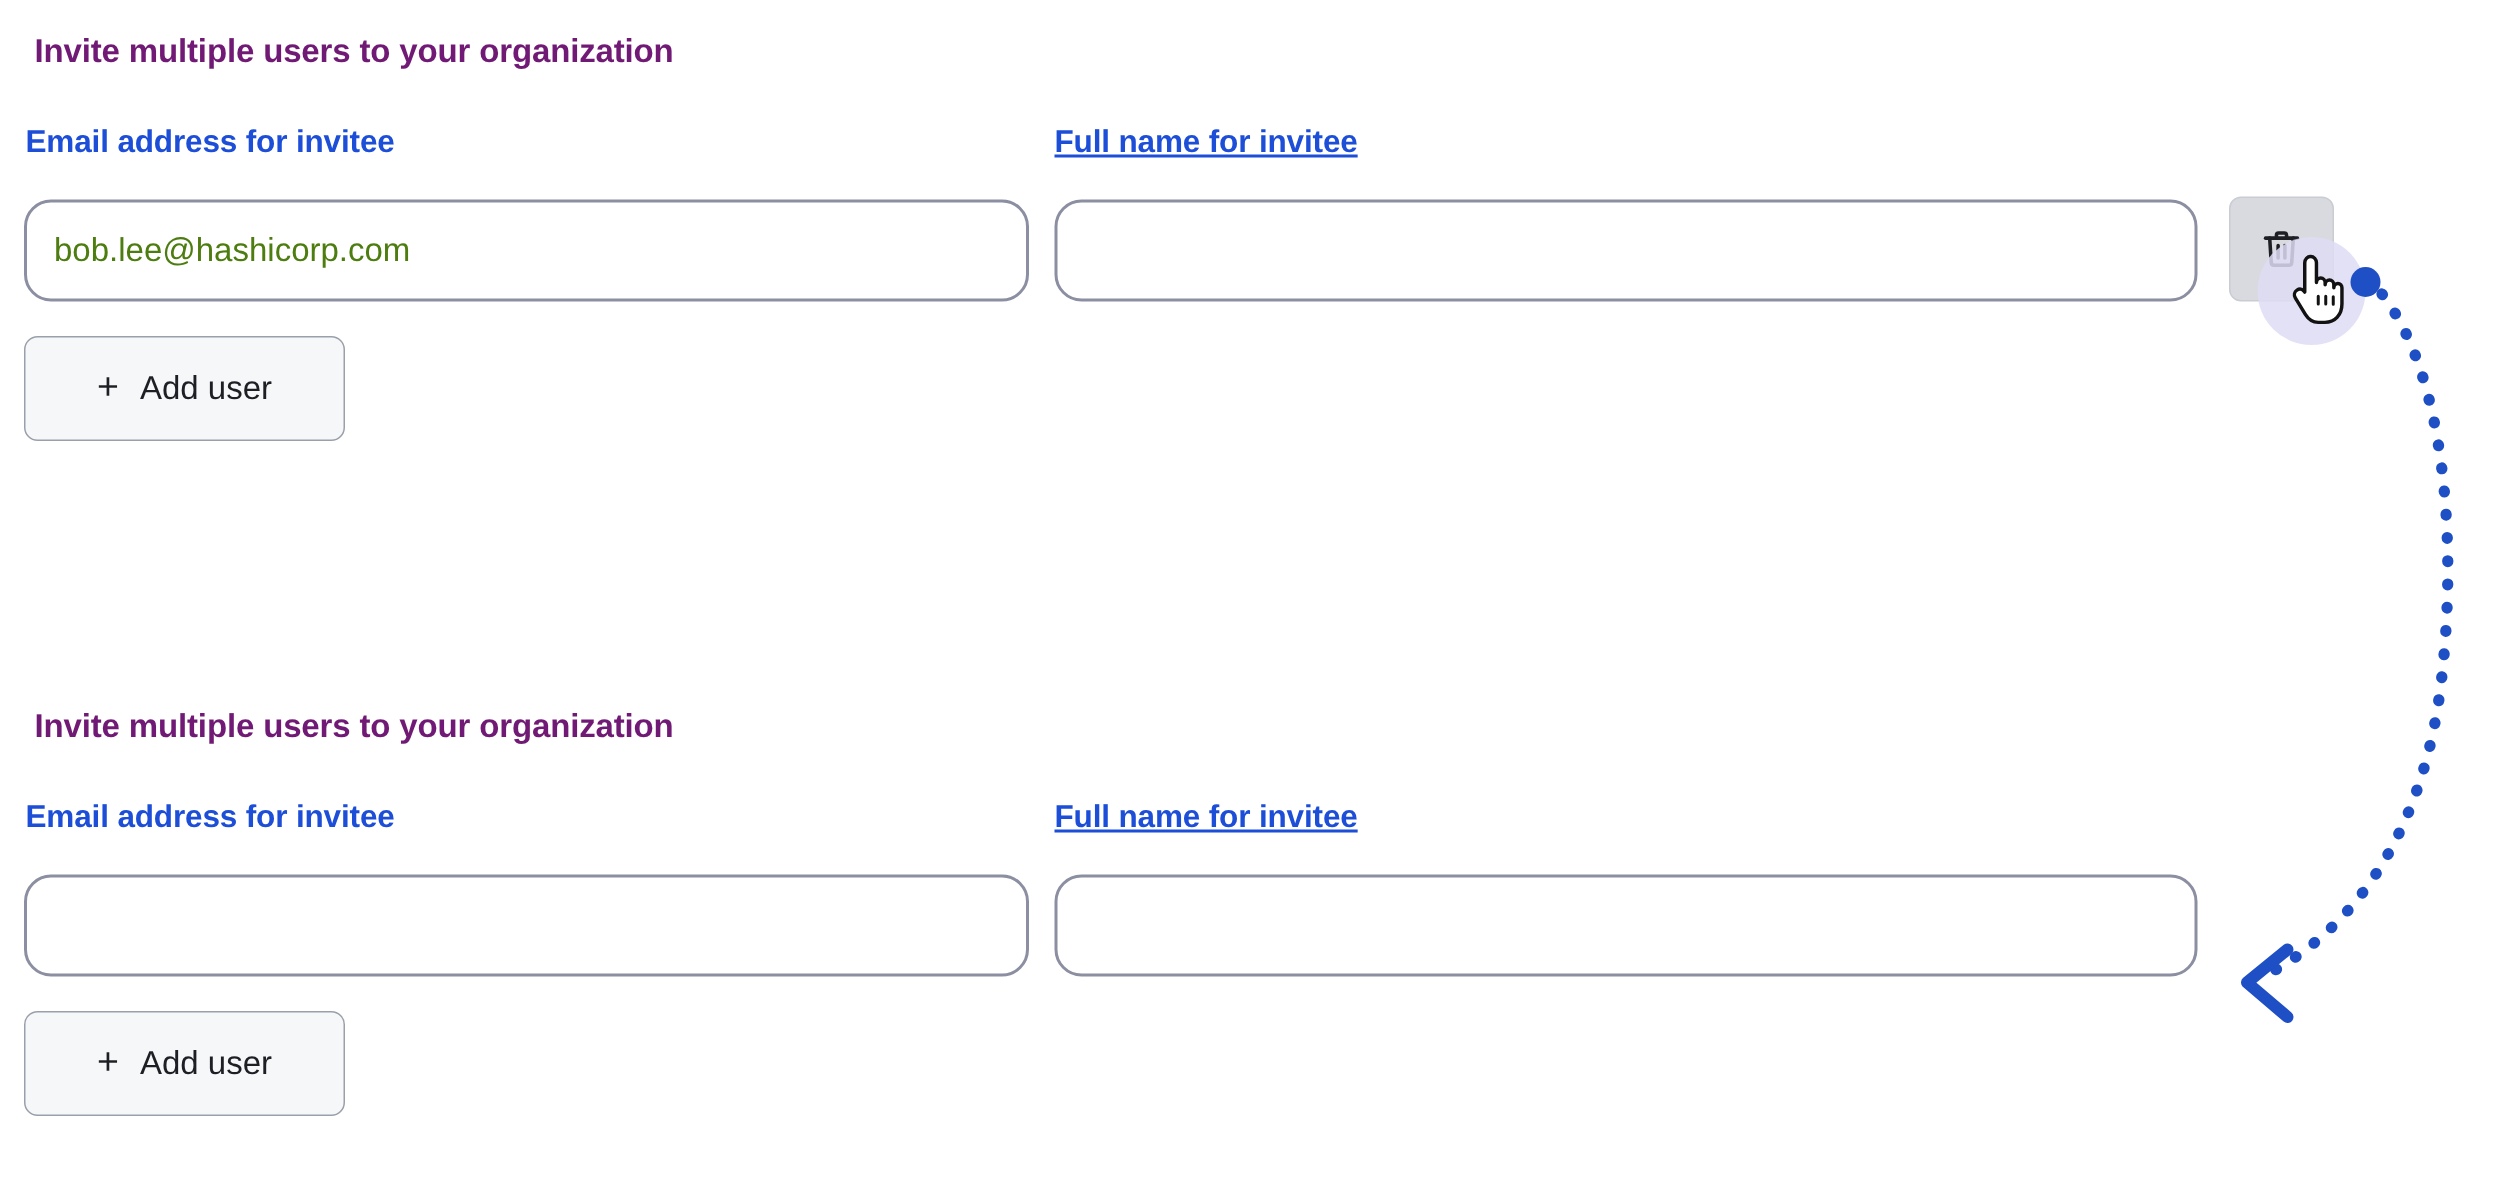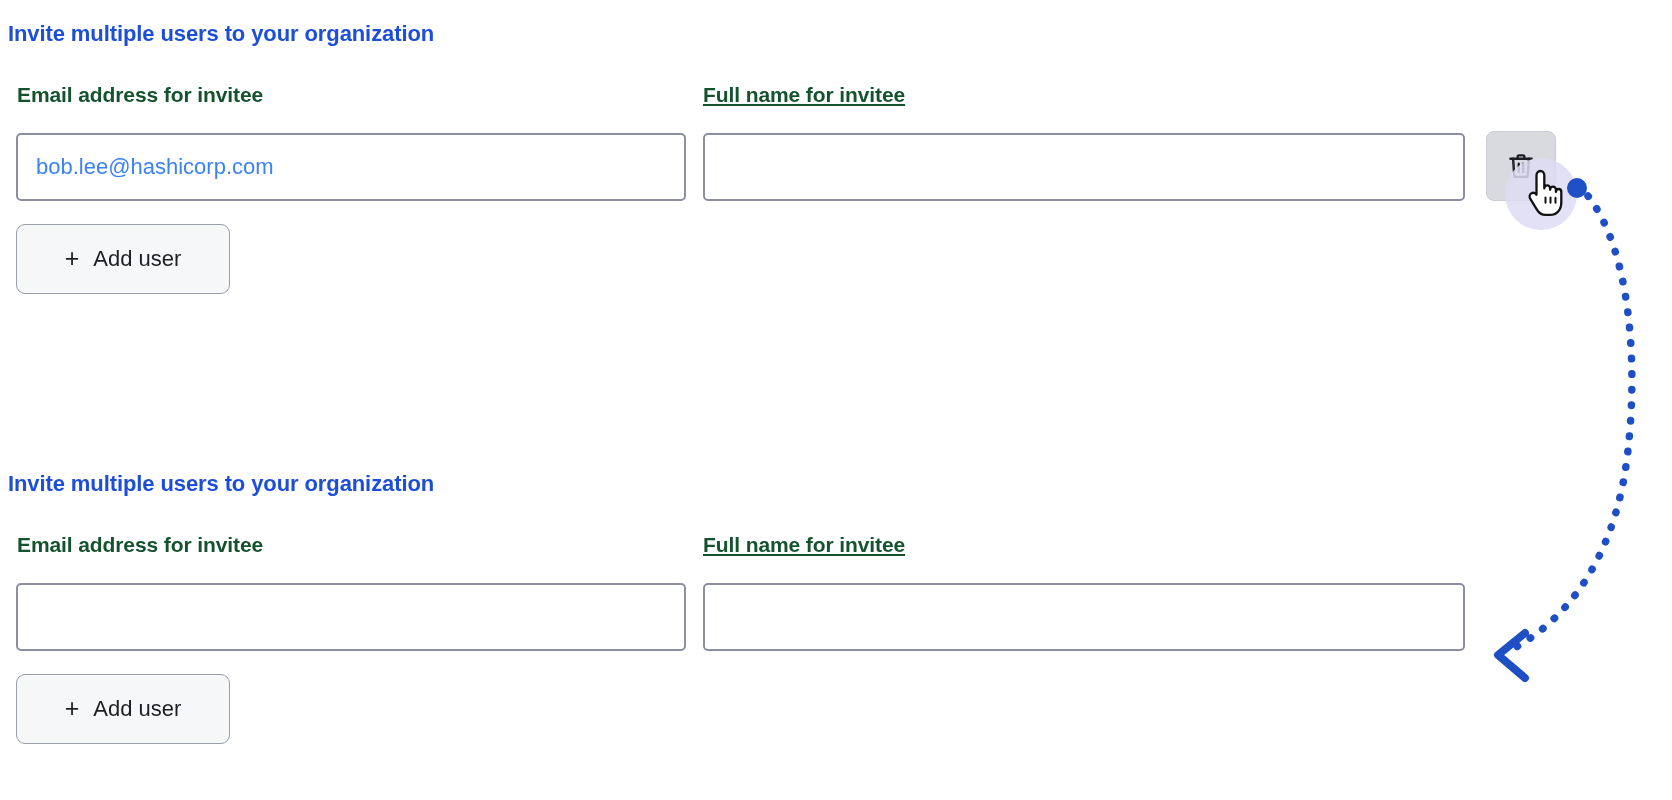--- a/index.html
+++ b/index.html
@@ -20,54 +20,54 @@
   .section {
     position: absolute;
     left: 0;
     width: 1672px;
   }
   #section-1 { top: 0px; }
   #section-2 { top: 450px; }
 
   .section-heading {
     position: absolute;
-    left: 8px;
+    left: 23px;
     top: 20px;
     font-size: 22px;
     font-weight: 700;
     letter-spacing: -0.1px;
     line-height: 28px;
-    color: #1d4ed8;
+    color: #701a75;
     white-space: nowrap;
   }
 
   .field-label {
     position: absolute;
     top: 82px;
     font-size: 21px;
     font-weight: 700;
     letter-spacing: -0.1px;
     line-height: 26px;
-    color: #14532d;
+    color: #1d4ed8;
     white-space: nowrap;
   }
   .label-email { left: 17px; }
   .label-name  { left: 703px; text-decoration: underline; }
 
   .text-input {
     position: absolute;
     top: 133px;
     height: 68px;
     box-sizing: border-box;
     background: #ffffff;
     border: 2px solid #8c8fa1;
-    border-radius: 5px;
+    border-radius: 18px;
     font-family: "Liberation Sans", sans-serif;
     font-size: 22px;
-    color: #3b82f6;
+    color: #4d7c0f;
     padding: 0 18px;
     outline: none;
   }
   .input-email { left: 16px; width: 670px; }
   .input-name  { left: 703px; width: 762px; }
   .text-input::placeholder { color: #9a9ca8; }
 
   .delete-button {
     position: absolute;
     left: 1486px;

